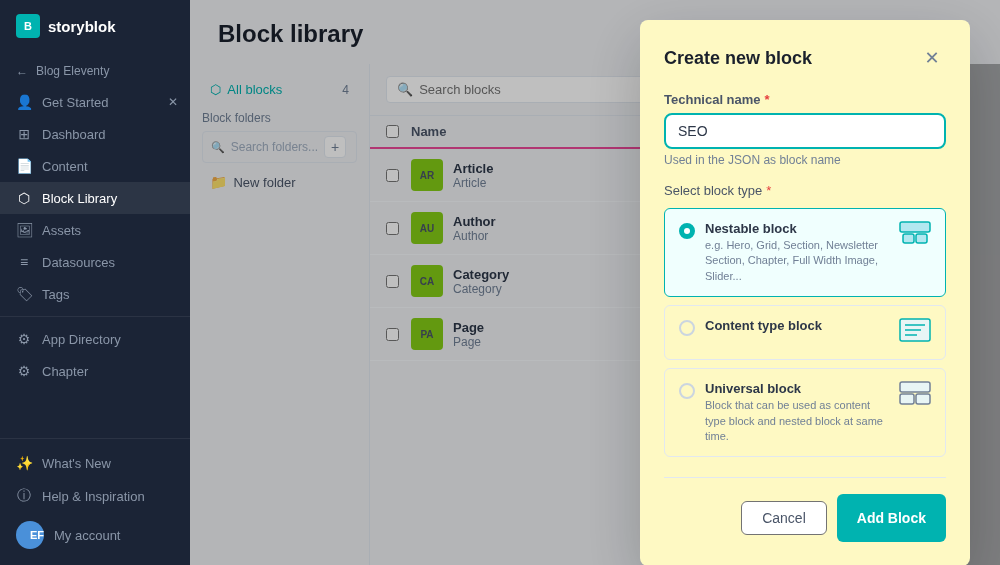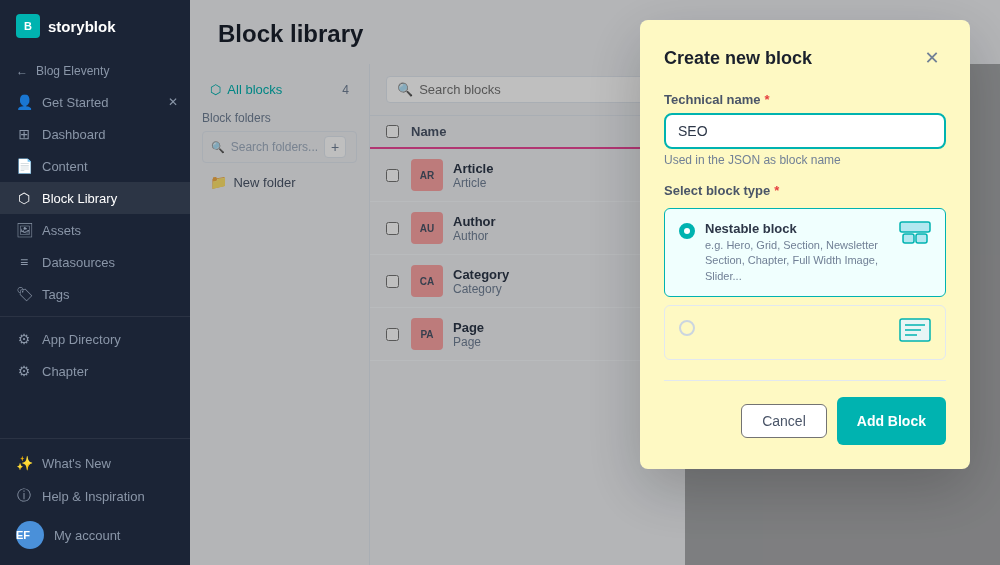--- a/index.html
+++ b/index.html
@@ -50,21 +50,21 @@
       position: absolute; right: 12px; top: 50%; transform: translateY(-50%);
       color: #8a96a8; font-size: 12px; cursor: pointer;
     }
     .sidebar-bottom {
       padding: 8px 0;
       border-top: 1px solid rgba(255,255,255,0.07);
     }
     .sidebar-avatar {
       width: 28px; height: 28px; border-radius: 50%;
       background: #4a90d9; color: white;
-      display: flex; align-items: center; justify-content: flex-start;
+      display: flex; align-items: center; justify-content: flex-end;
       font-size: 11px; font-weight: 600;
     }
 
     
     .main { flex: 1; display: flex; flex-direction: column; overflow: hidden; position: relative; }
     .main-header {
       padding: 20px 28px 16px;
       background: #f0f2f5;
     }
     .main-header h1 { font-size: 24px; font-weight: 700; color: #1a202c; }
@@ -121,21 +121,21 @@
     .list-header input[type="checkbox"] { margin-right: 12px; }
     .block-list-item {
       display: flex; align-items: center;
       padding: 10px 16px;
       border-bottom: 1px solid #f7fafc;
       cursor: pointer;
     }
     .block-list-item input[type="checkbox"] { margin-right: 12px; flex-shrink: 0; }
     .block-avatar {
       width: 32px; height: 32px; border-radius: 4px;
-      background: #fca5a5; color: #4a5568;
+      background: #84cc16; color: #4a5568;
       display: flex; align-items: center; justify-content: center;
       font-size: 10px; font-weight: 700; margin-right: 10px; flex-shrink: 0;
     }
     .block-name { font-size: 13px; font-weight: 600; color: #2d3748; }
     .block-type { font-size: 12px; color: #718096; }
 
     
     .right-panel {
       flex: 1;
       background: rgba(0,0,0,0.3);
@@ -169,21 +169,21 @@
       margin-bottom: 6px; display: flex; align-items: center; gap: 4px;
     }
     .required { color: #e53e3e; }
     .form-input {
       width: 100%; border: 2px solid #00b3b0; border-radius: 8px;
       padding: 8px 12px; font-size: 14px; color: #2d3748;
       outline: none;
     }
     .form-hint { font-size: 12px; color: #718096; margin-top: 4px; }
 
-    .block-type-label { font-size: 13px; font-weight: 700; color: #4a5568; margin-bottom: 10px; display: flex; align-items: center; gap: 4px; text-align: center; }
+    .block-type-label { font-size: 13px; font-weight: 400; color: #4a5568; margin-bottom: 10px; display: flex; align-items: center; gap: 4px; text-align: center; }
 
     .block-type-option {
       border: 1px solid #e2e8f0; border-radius: 6px;
       padding: 12px 14px; margin-bottom: 8px; cursor: pointer;
       display: flex; align-items: flex-start; gap: 10px;
       position: relative;
     }
     .block-type-option.selected { border-color: #00b3b0; background: #f0fffe; }
     .block-type-option .radio {
       width: 16px; height: 16px; border-radius: 50%;
@@ -413,30 +413,45 @@
           <rect x="1" y="1" width="30" height="10" rx="2" fill="#b2e8f0" stroke="#00b3b0" stroke-width="1.5"></rect>
           <rect x="4" y="13" width="11" height="9" rx="2" fill="#b2e8f0" stroke="#00b3b0" stroke-width="1.5"></rect>
           <rect x="17" y="13" width="11" height="9" rx="2" fill="#b2e8f0" stroke="#00b3b0" stroke-width="1.5"></rect>
         </svg>
       </div>
     </div>
 
     <div class="block-type-option">
       <div class="radio"></div>
       <div class="option-content">
+        <div class="option-name">Content type block</div>
       </div>
       <div class="option-icon">
         <svg width="32" height="24" viewBox="0 0 32 24" fill="none">
           <rect x="1" y="1" width="30" height="22" rx="2" fill="#e8f5f5" stroke="#00b3b0" stroke-width="1.5"></rect>
           <line x1="6" y1="7" x2="26" y2="7" stroke="#00b3b0" stroke-width="1.5"></line>
           <line x1="6" y1="12" x2="22" y2="12" stroke="#00b3b0" stroke-width="1.5"></line>
           <line x1="6" y1="17" x2="18" y2="17" stroke="#00b3b0" stroke-width="1.5"></line>
         </svg>
       </div>
     </div>
 
+    <div class="block-type-option">
+      <div class="radio"></div>
+      <div class="option-content">
+        <div class="option-name">Universal block</div>
+        <div class="option-desc">Block that can be used as content type block and nested block at same time.</div>
+      </div>
+      <div class="option-icon">
+        <svg width="32" height="24" viewBox="0 0 32 24" fill="none">
+          <rect x="1" y="1" width="30" height="10" rx="2" fill="#e8f5f5" stroke="#718096" stroke-width="1.5"></rect>
+          <rect x="1" y="13" width="14" height="10" rx="2" fill="#e8f5f5" stroke="#718096" stroke-width="1.5"></rect>
+          <rect x="17" y="13" width="14" height="10" rx="2" fill="#e8f5f5" stroke="#718096" stroke-width="1.5"></rect>
+        </svg>
+      </div>
+    </div>
   </div>
 
   <div class="modal-footer">
     <button class="btn-cancel">Cancel</button>
     <button class="btn-add">Add Block</button>
   </div>
 </div>
 
 </body></html>

